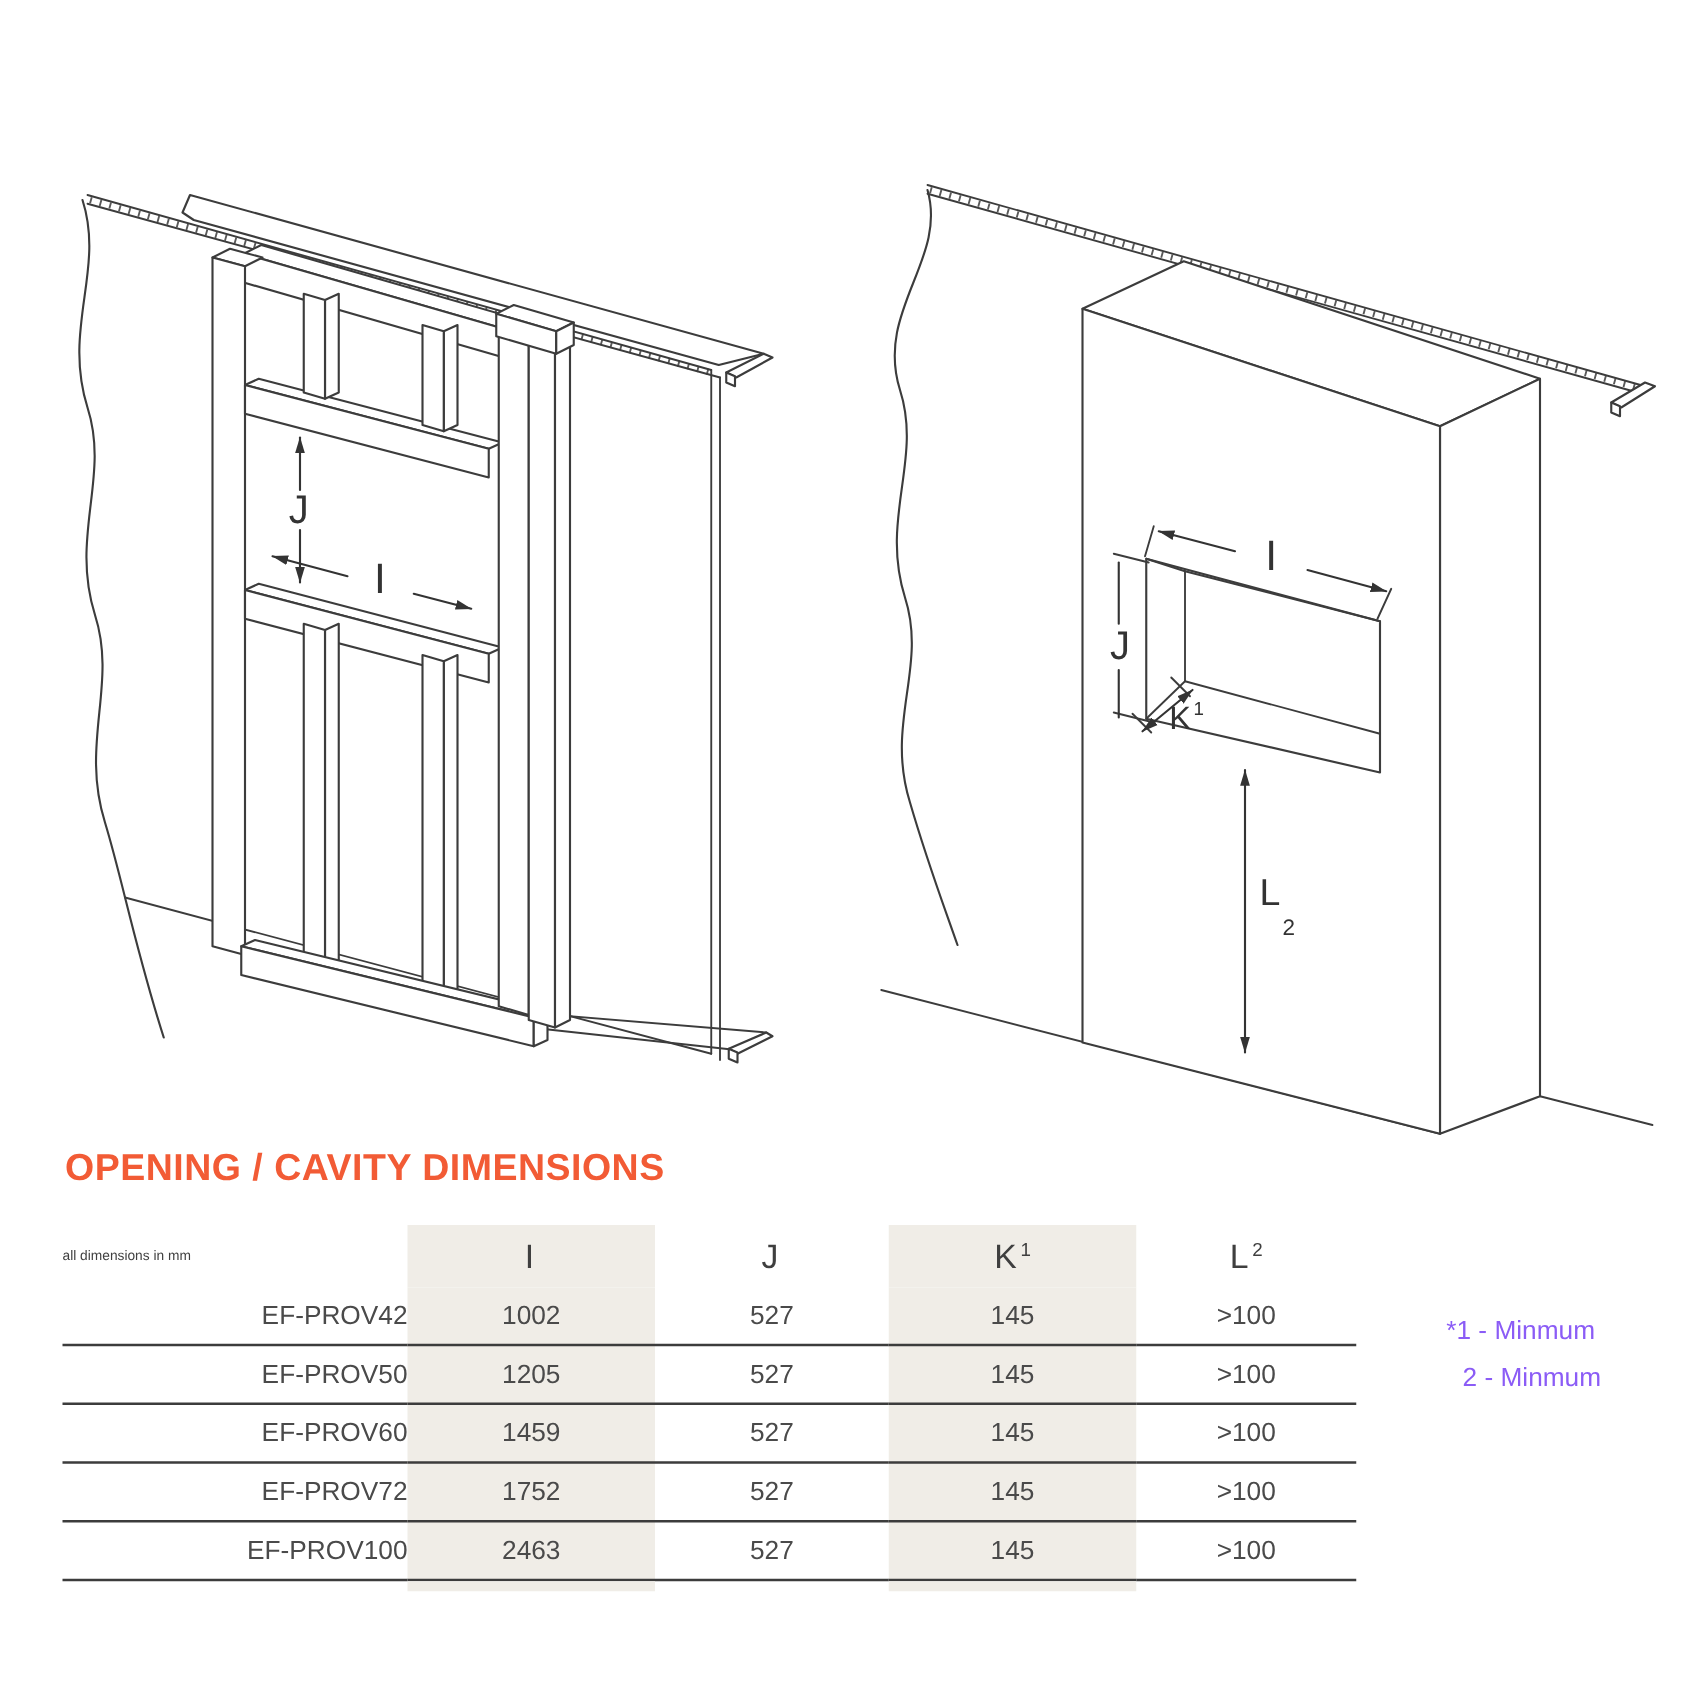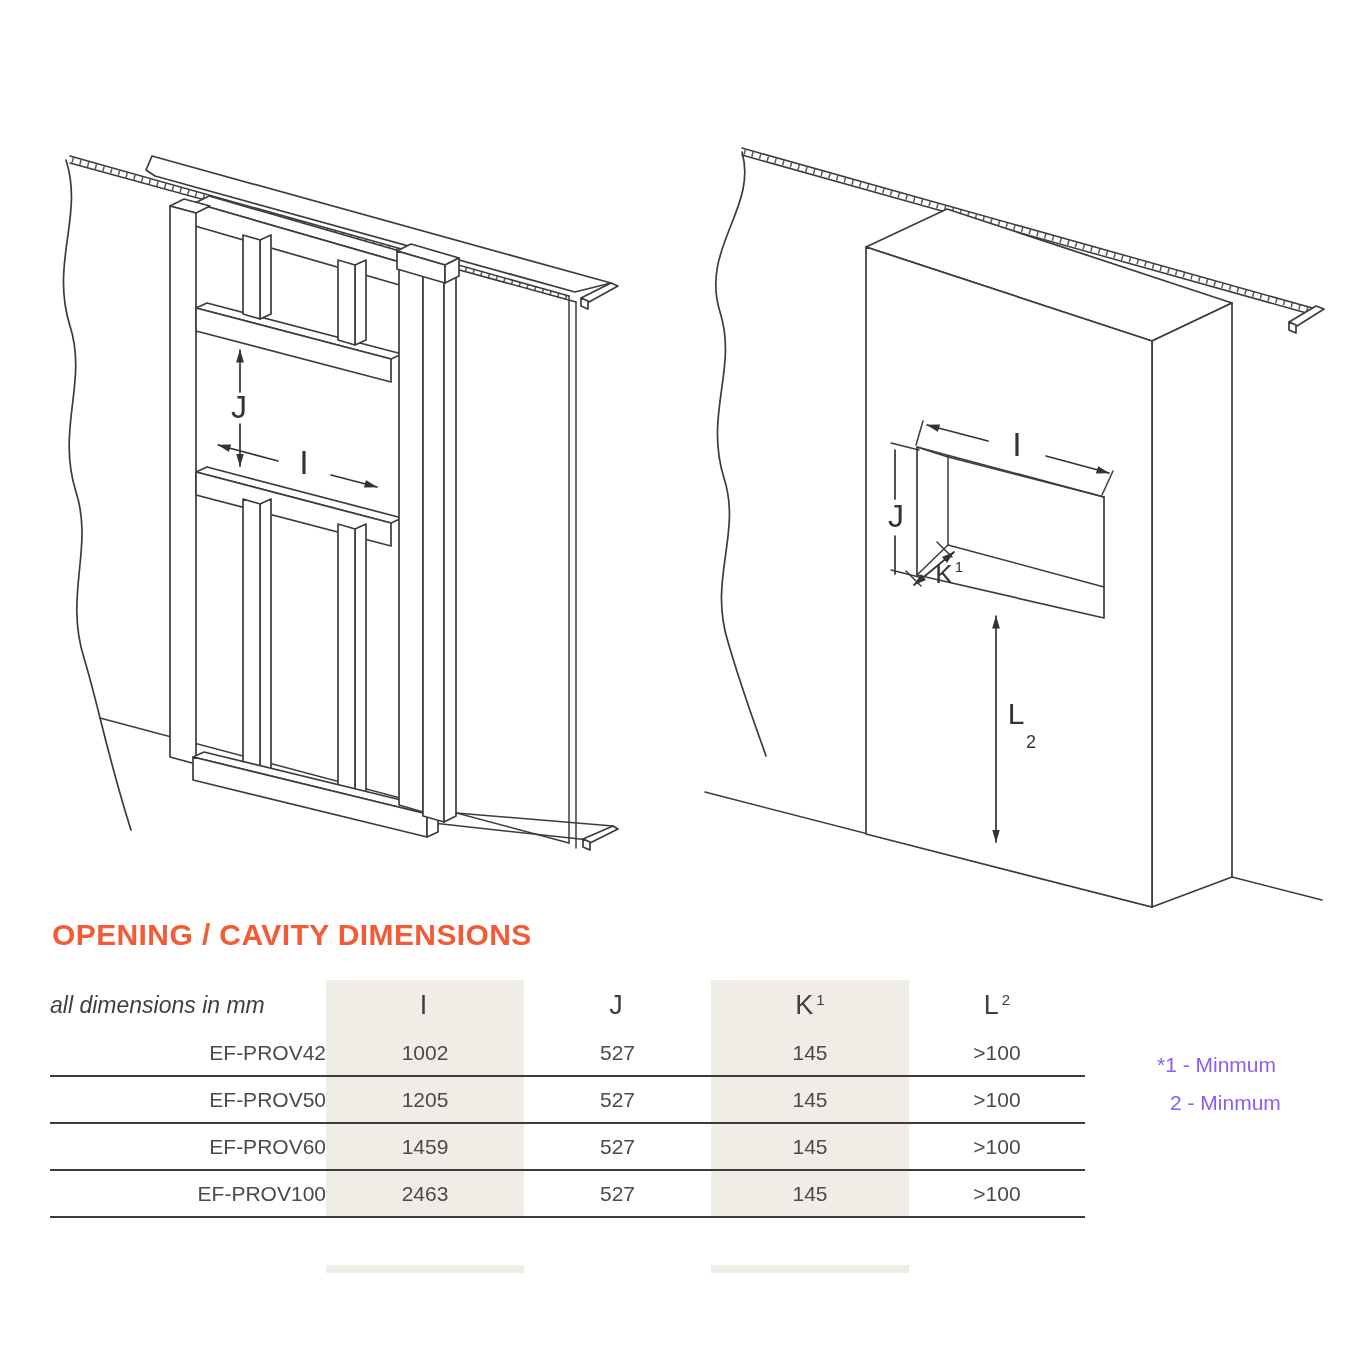--- a/index.html
+++ b/index.html
@@ -24,21 +24,21 @@
   #section-title{
     position:absolute;left:52px;top:918px;margin:0;
     font-size:30px;font-weight:bold;letter-spacing:.4px;color:var(--accent);
   }
   #table-wrap{position:absolute;left:50px;top:980px;width:1035px;}
   table{border-collapse:collapse;table-layout:fixed;width:1035px;}
   col.c-model{width:276px;} col.c-i{width:198px;} col.c-j{width:187px;}
   col.c-k{width:198px;} col.c-l{width:176px;}
   th,td{padding:0;font-weight:normal;vertical-align:middle;}
   thead th{height:50px;font-size:27px;color:#3F3F3F;text-align:center;}
-  thead th.unit{font-size:23px;font-style:italic;text-align:left;color:#3F3F3F;}
+  thead th.unit{font-size:11px;text-align:left;color:#3F3F3F;}
   tbody td{height:45px;font-size:21px;text-align:center;color:var(--ink);}
   tbody td.model{text-align:right;padding-left:10px;}
   tbody tr{border-bottom:2px solid var(--line);}
   .shade{background:var(--shade);}
   .sup{font-size:15px;vertical-align:9px;margin-left:3px;}
   .band{position:absolute;width:198px;height:8px;top:285px;background:var(--shade);}
   #band-i{left:276px;} #band-k{left:661px;}
   #footnotes{position:absolute;left:1157px;top:1052px;font-size:21px;color:#8b5cf6;}
   #footnotes .fn{height:38px;line-height:26px;}
   #footnotes .fn + .fn{padding-left:13px;}
@@ -210,20 +210,27 @@
           <td>&gt;100</td>
         </tr>
         <tr>
           <td class="model">EF-PROV60</td>
           <td class="shade">1459</td>
           <td>527</td>
           <td class="shade">145</td>
           <td>&gt;100</td>
         </tr>
         <tr>
+          <td class="model">EF-PROV72</td>
+          <td class="shade">1752</td>
+          <td>527</td>
+          <td class="shade">145</td>
+          <td>&gt;100</td>
+        </tr>
+        <tr>
           <td class="model">EF-PROV100</td>
           <td class="shade">2463</td>
           <td>527</td>
           <td class="shade">145</td>
           <td>&gt;100</td>
         </tr>
       </tbody>
   </table>
   <div class="band" id="band-i"></div>
   <div class="band" id="band-k"></div>

